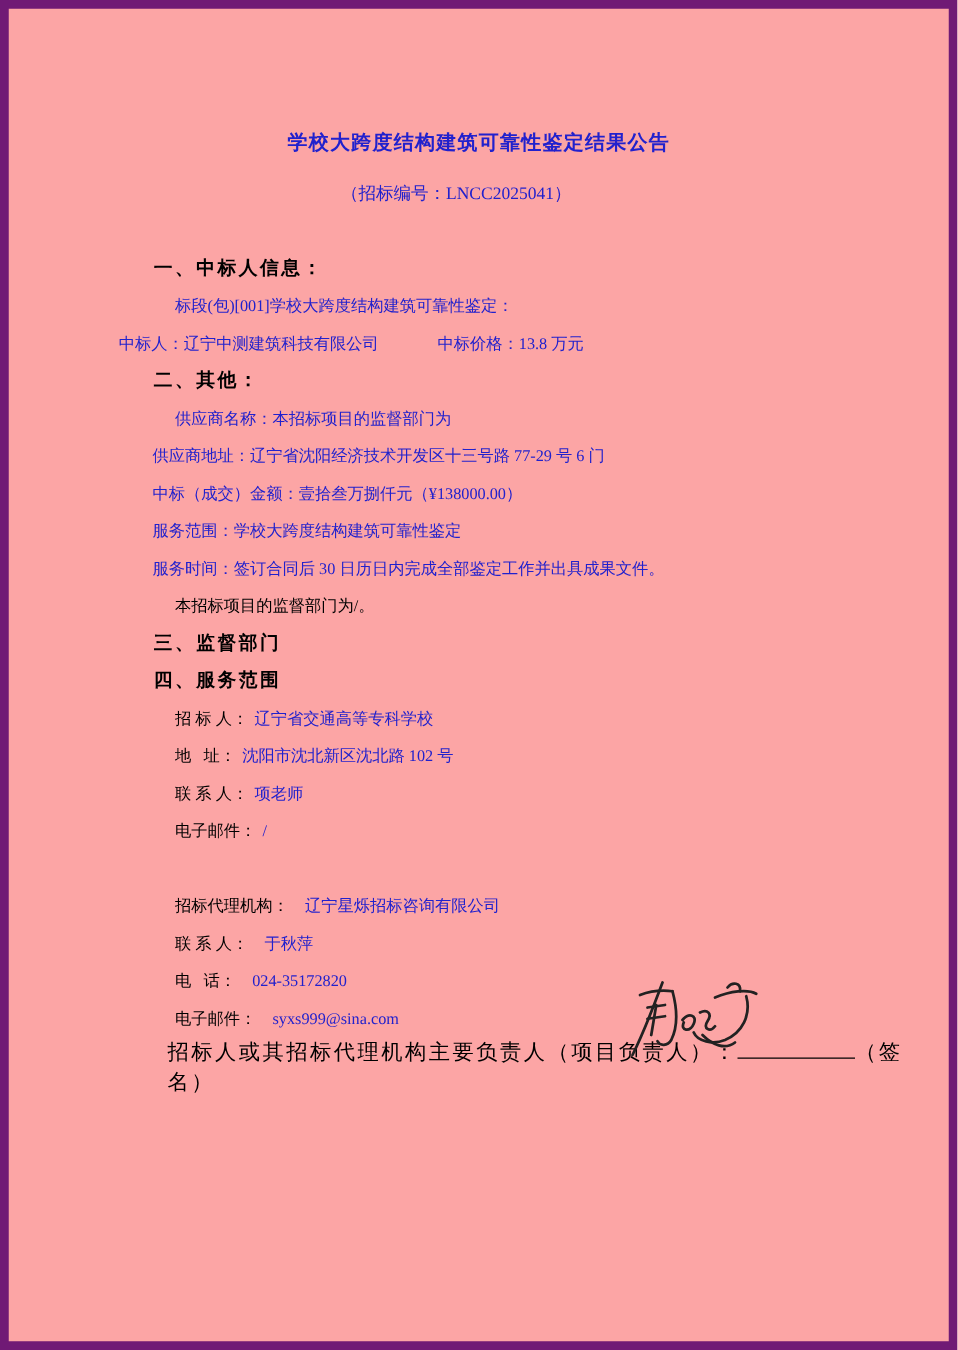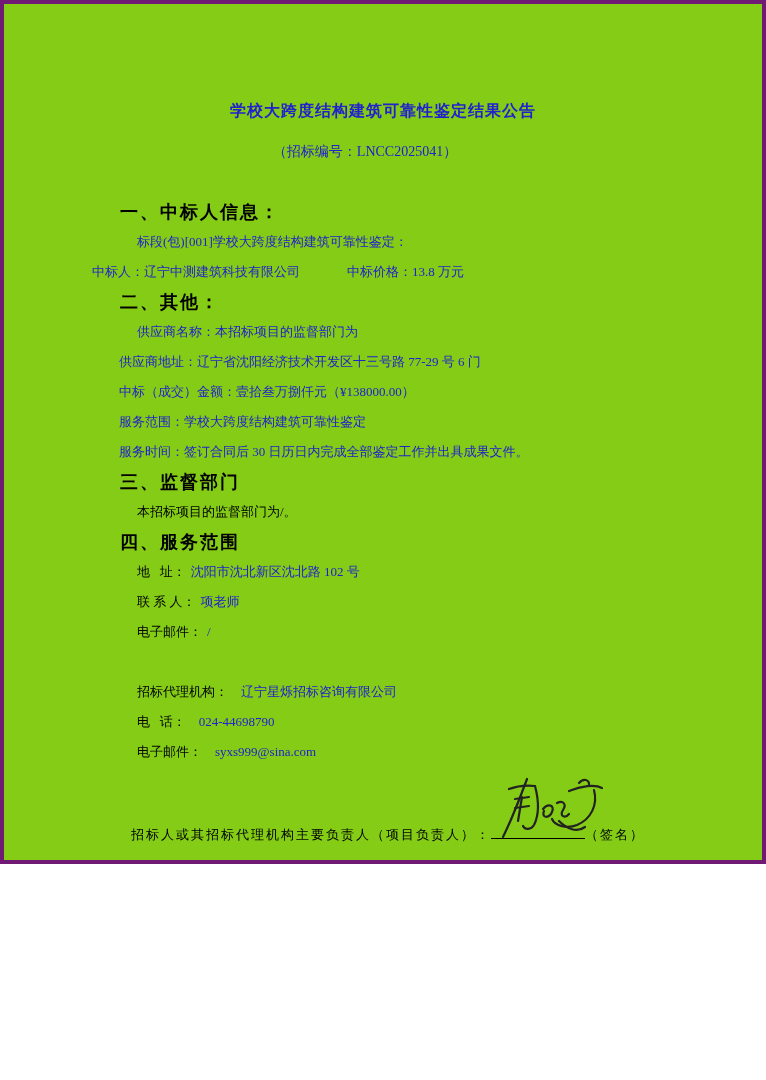--- a/index.html
+++ b/index.html
@@ -1,21 +1,21 @@
 <!DOCTYPE html>
 <html><head>
 <meta charset="utf-8">
 <style>
   html,body{margin:0;padding:0;background:#ffffff;}
   .page{
     position:relative;
-    width:766px;height:864px;
+    width:766px;height:1080px;
     box-sizing:border-box;
-    border:4px solid #701a75;
-    background:#84cc16;
+    border:7px solid #701a75;
+    background:#fca5a5;
     color:#000000;
     font-family:"Liberation Serif","DejaVu Serif",serif;
     overflow:hidden;
   }
   .doc-title{
     margin-top:97px;
     text-align:center;
     font-size:16px;
     font-weight:bold;
     letter-spacing:1px;
@@ -26,39 +26,38 @@
     text-align:center;
     font-size:14px;
     color:#2121cd;
     transform:translateX(-18px);
   }
   .rows{margin-top:36px;}
   .row{height:30px;line-height:30px;font-size:13px;}
   .heading{
     font-family:"Liberation Sans","DejaVu Sans",sans-serif;
     font-weight:bold;
-    font-size:18px;
+    font-size:15px;
     letter-spacing:2px;
     color:#000000;
   }
   .ml-h{margin-left:116px;}   
   .ml-0{margin-left:115px;}   
   .ml-1{margin-left:133px;}   
   .ml-2{margin-left:88px;}   
   .blue{color:#2121cd;}
   .lbl{white-space:pre;color:#000000;}
   .val{color:#2121cd;padding-left:5px;}
   .agency .val{padding-left:13px;}
   .price{margin-left:47px;}
   .sig-row{
     position:relative;
     margin-left:127px;
-    margin-top:56px;
     height:24px;line-height:24px;
-    font-size:13px;
+    font-size:17px;
     letter-spacing:2px;
   }
   .sig-line{
     display:inline-block;
     width:94px;height:15px;
     border-bottom:1px solid #000000;
     letter-spacing:0;
     vertical-align:baseline;
   }
   .sig-svg{position:absolute;left:366px;top:-50px;}
@@ -77,34 +76,36 @@
     <div class="row ml-1 blue">标段(包)[001]学校大跨度结构建筑可靠性鉴定：</div>
     <div class="row ml-2"><span class="blue">中标人：辽宁中测建筑科技有限公司</span><span class="blue price">中标价格：13.8 万元</span></div>
 
     <div class="row heading ml-h">二、其他：</div>
     <div class="row ml-1 blue">供应商名称：本招标项目的监督部门为</div>
     <div class="row ml-0 blue">供应商地址：辽宁省沈阳经济技术开发区十三号路 77-29 号 6 门</div>
     <div class="row ml-0 blue">中标（成交）金额：壹拾叁万捌仟元（¥138000.00）</div>
     <div class="row ml-0 blue">服务范围：学校大跨度结构建筑可靠性鉴定</div>
     <div class="row ml-0 blue">服务时间：签订合同后 30 日历日内完成全部鉴定工作并出具成果文件。</div>
 
+    <div class="row ml-1">本招标项目的监督部门为/。</div>
     <div class="row heading ml-h">三、监督部门</div>
-    <div class="row ml-1">本招标项目的监督部门为/。</div>
 
     <div class="row heading ml-h">四、服务范围</div>
 
+    <div class="row ml-1"><span class="lbl">招 标 人：</span><span class="val">辽宁省交通高等专科学校</span></div>
     <div class="row ml-1"><span class="lbl">地   址：</span><span class="val">沈阳市沈北新区沈北路 102 号</span></div>
     <div class="row ml-1"><span class="lbl">联 系 人：</span><span class="val">项老师</span></div>
     <div class="row ml-1"><span class="lbl">电子邮件：</span><span class="val">/</span></div>
 
     <div class="row"></div>
 
     <div class="agency">
       <div class="row ml-1"><span class="lbl">招标代理机构：</span><span class="val">辽宁星烁招标咨询有限公司</span></div>
-      <div class="row ml-1"><span class="lbl">电   话：</span><span class="val">024-44698790</span></div>
+      <div class="row ml-1"><span class="lbl">联 系 人：</span><span class="val">于秋萍</span></div>
+      <div class="row ml-1"><span class="lbl">电   话：</span><span class="val">024-35172820</span></div>
       <div class="row ml-1"><span class="lbl">电子邮件：</span><span class="val">syxs999@sina.com</span></div>
     </div>
 
     <div class="sig-row">
       <span>招标人或其招标代理机构主要负责人（项目负责人）：</span><span class="sig-line"></span><span>（签名）</span>
       <svg class="sig-svg" width="112" height="70" viewBox="0 0 112 70" fill="none" xmlns="http://www.w3.org/2000/svg">
         <g stroke="#222222" stroke-width="2.2" stroke-linecap="round" stroke-linejoin="round" fill="none">
           <path d="M30,6 C24,22 16,44 6,64"></path>
           <path d="M12,16 C20,13 30,12 38,13"></path>
           <path d="M38,13 C42,28 42,42 37,52 C34,57 28,57 26,53"></path>

